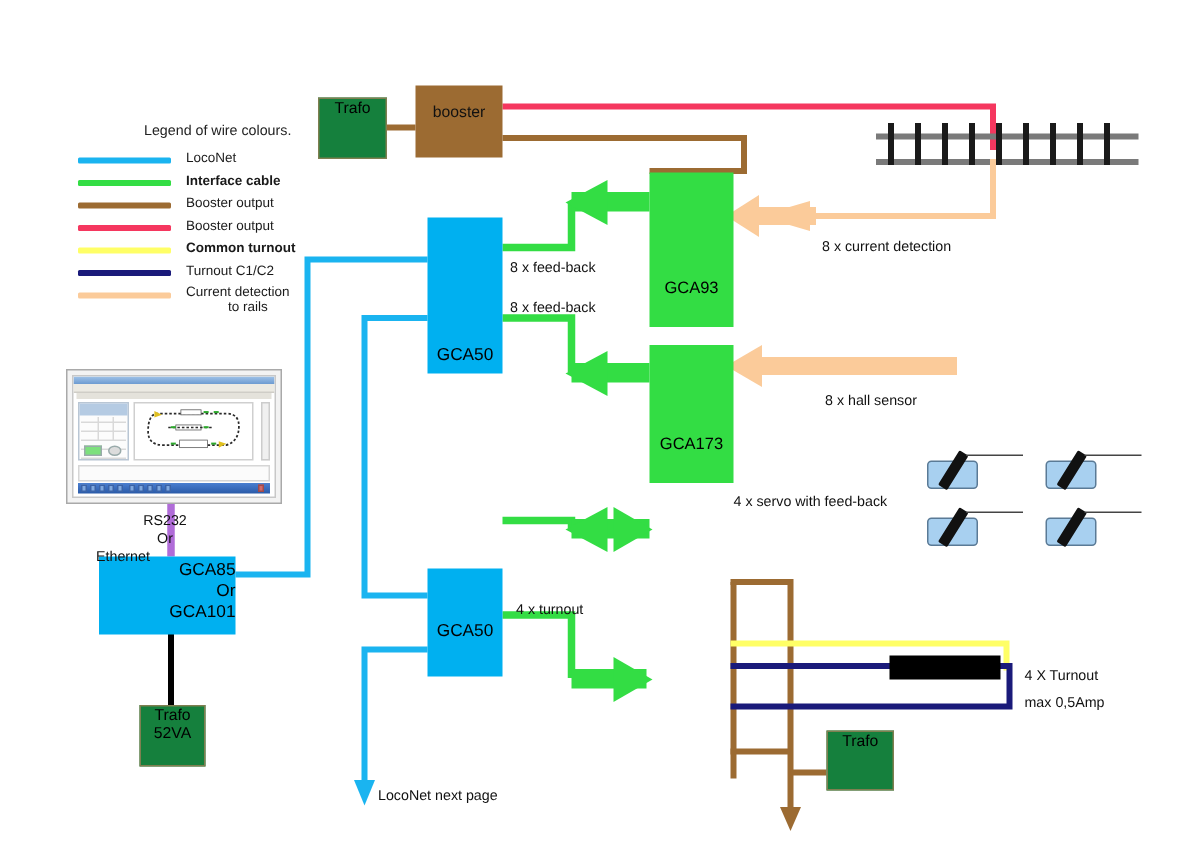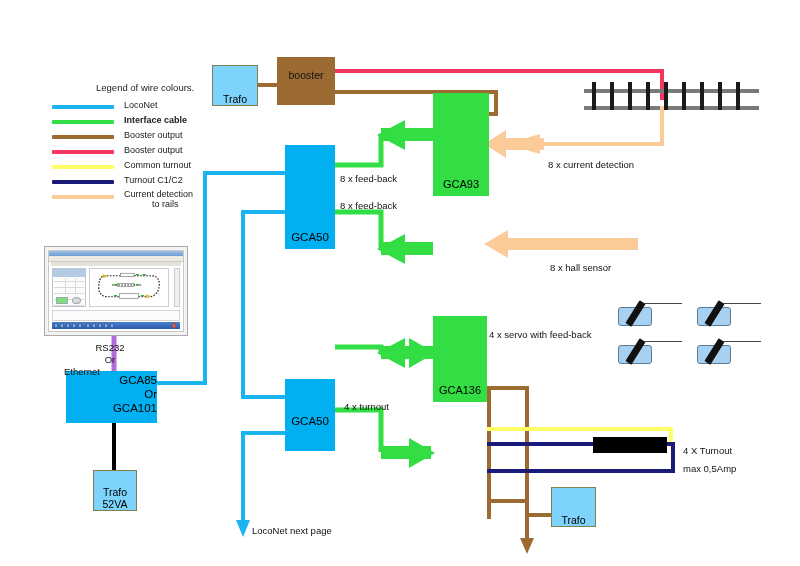--- a/index.html
+++ b/index.html
@@ -8,23 +8,23 @@
        font-family:"Liberation Sans","DejaVu Sans",sans-serif;color:#1a1a1a;}
   #canvas{position:absolute;left:0;top:0;width:800px;height:566px;}
   .abs{position:absolute;}
   #title{left:32px;top:30px;font-size:17px;font-weight:bold;color:#111;letter-spacing:.1px;}
   .legend-title{left:52px;top:82px;font-size:9.5px;color:#222;margin-left:44px;}
   .legend-swatch{position:absolute;height:4px;border-radius:1px;}
   .legend-label{position:absolute;white-space:nowrap;line-height:10px;}
   .box{position:absolute;box-sizing:border-box;display:flex;flex-direction:column;
        align-items:center;justify-content:flex-end;text-align:center;}
   .box-blue{background:#00b0f0;color:#000;font-size:11.5px;padding-bottom:6px;}
-  .box-green{background:#33dd44;color:#000;font-size:11px;padding-bottom:6px;}
-  .box-yellow{background:#7dd3fc;border:1px solid #7f7f50;color:#000;font-size:10.5px;
-       justify-content:flex-end;padding-bottom:0;}
+  .box-green{background:#33dd44;color:#000;font-size:11px;padding-bottom:20px;margin-top:22px;}
+  .box-yellow{background:#15803d;border:1px solid #7f7f50;color:#000;font-size:10.5px;
+       justify-content:flex-start;padding-bottom:0;}
   .box-brown{background:#9c6b32;color:#111;font-size:10.5px;justify-content:center;}
   .note{position:absolute;font-size:9.5px;color:#111;white-space:nowrap;line-height:13px;}
   .monitor{position:absolute;background:#f3f3f3;border:1px solid #a9a9a9;box-sizing:border-box;}
   .mon-inner{position:absolute;left:3px;top:3px;right:3px;bottom:3px;background:#ffffff;
        border:1px solid #c8c8c8;box-sizing:border-box;overflow:hidden;}
   .mon-titlebar{position:absolute;left:0;top:0;right:0;height:5px;
        background:linear-gradient(#9fc2e8,#6d9bd1);}
   .mon-menu{position:absolute;left:0;top:5px;right:0;height:5px;background:#eceae3;
        border-bottom:1px solid #cfcdc7;}
   .mon-tool{position:absolute;left:2px;top:11px;right:2px;height:4px;background:#e4e2db;}
@@ -175,21 +175,21 @@
     <span class="legend-swatch" style="left:0px;top:20px;width:62px;background:#33dd44;"></span>
     <span class="legend-label" style="left:72px;top:15px;font-size:9px;font-weight:bold;">Interface cable</span>
 
     <span class="legend-swatch" style="left:0px;top:35px;width:62px;background:#9c6b32;"></span>
     <span class="legend-label" style="left:72px;top:30px;font-size:9px;">Booster output</span>
 
     <span class="legend-swatch" style="left:0px;top:50px;width:62px;background:#f5375f;"></span>
     <span class="legend-label" style="left:72px;top:45px;font-size:9px;">Booster output</span>
 
     <span class="legend-swatch" style="left:0px;top:65px;width:62px;background:#ffff66;"></span>
-    <span class="legend-label" style="left:72px;top:60px;font-size:9px;">Common turnout</span>
+    <span class="legend-label" style="left:72px;top:60px;font-size:9px;font-weight:bold;">Common turnout</span>
 
     <span class="legend-swatch" style="left:0px;top:80px;width:62px;background:#1a1a7a;"></span>
     <span class="legend-label" style="left:72px;top:75px;font-size:9px;">Turnout C1/C2</span>
 
     <span class="legend-swatch" style="left:0px;top:95px;width:62px;background:#fbcb9a;"></span>
     <span class="legend-label" style="left:72px;top:89px;font-size:9px;">Current detection</span>
     <span class="legend-label" style="left:100px;top:99px;font-size:9px;">to rails</span>
   </div>
 
   <div class="monitor" style="left:44px;top:246px;width:144px;height:90px;">
@@ -257,24 +257,24 @@
   </div>
 
   <div class="box box-brown" style="left:277px;top:57px;width:58px;height:48px;">
     <span style="margin-top:-12px;">booster</span>
   </div>
 
   <div class="box box-green" style="left:433px;top:93px;width:56px;height:103px;">
     <span>GCA93</span>
   </div>
 
-
-  <div class="box box-green" style="left:433px;top:316px;width:54px;height:86px;">
-    <span>GCA136</span>
-  </div>
+  <div class="box box-green" style="left:433px;top:208px;width:56px;height:92px;">
+    <span>GCA173</span>
+  </div>
+
 
 
   <div class="box box-blue" style="left:285px;top:145px;width:50px;height:104px;">
     <span>GCA50</span>
   </div>
 
   <div class="box box-blue" style="left:285px;top:379px;width:50px;height:72px;">
     <span style="margin-bottom:18px;">GCA50</span>
   </div>
 

